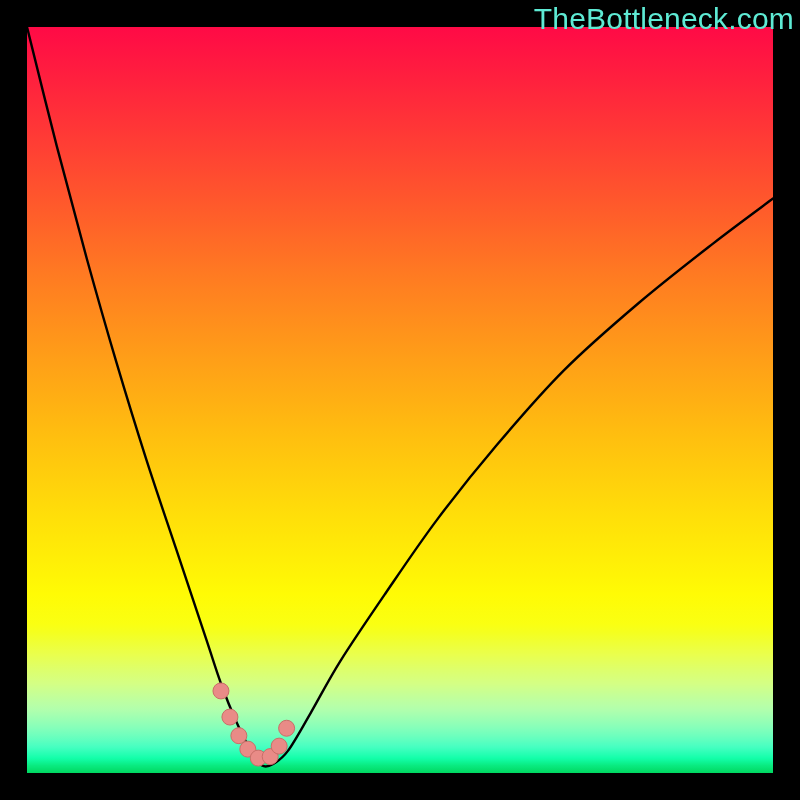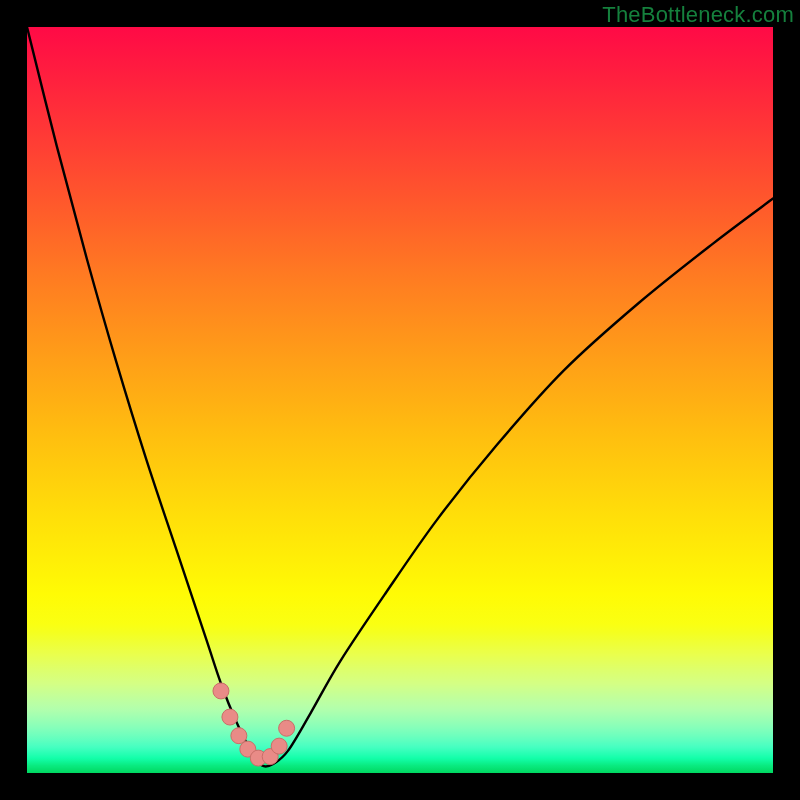--- a/index.html
+++ b/index.html
@@ -69,22 +69,22 @@
     pointer-events: none;
   }
   .curve {
     position: absolute;
     inset: 0;
   }
   .watermark {
     position: absolute;
     top: 2px;
     right: 6px;
-    color: #15803d;
-    font-size: 22px;
+    color: #5eead4;
+    font-size: 30px;
     letter-spacing: 0.2px;
     user-select: none;
   }
 </style>
 </head>
 <body>
 
 <div class="frame">
 
   <div class="plot">

